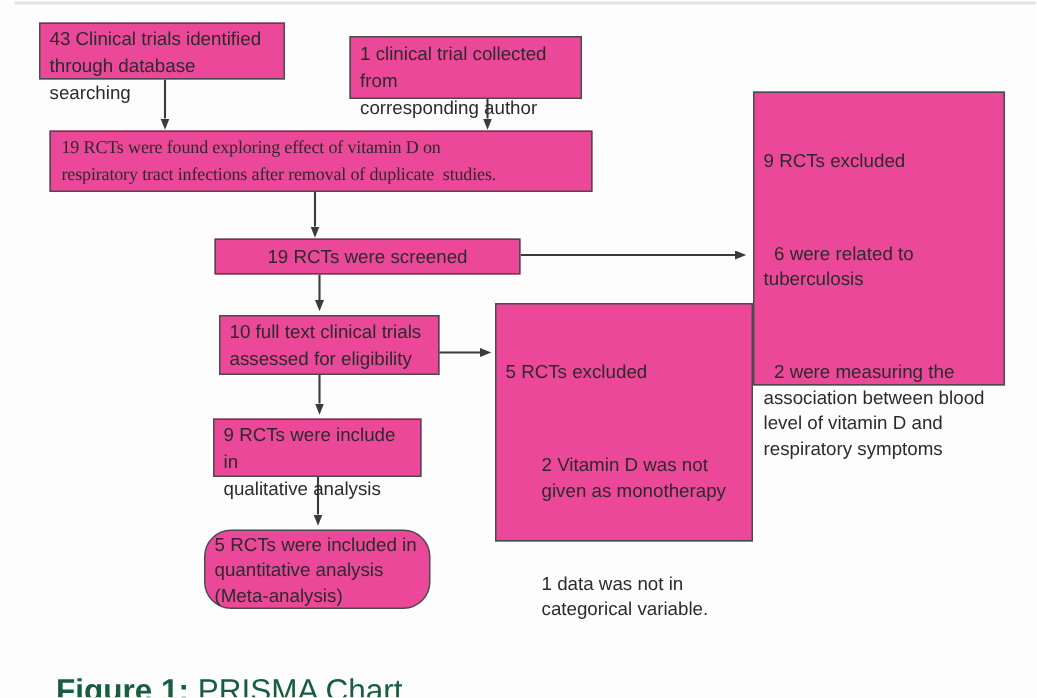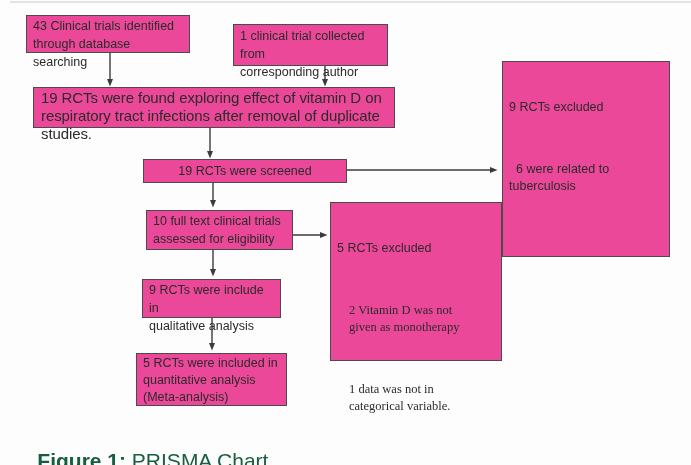--- a/index.html
+++ b/index.html
@@ -23,30 +23,30 @@
     position: absolute;
     box-sizing: border-box;
     border: 1px solid #4b4b4b;
     background: #ec4899;
     color: #2b2b2b;
     font-size: 12.5px;
     line-height: 18px;
     white-space: pre-wrap;
     padding: 1px 6px;
   }
-  #box-dedup { font-size: 15px; letter-spacing: -0.1px; padding-left: 7px; }
+  #box-dedup { font-size: 12px; letter-spacing: -0.1px; padding-left: 7px; font-family: Liberation Serif, serif; }
   #box-screened {
     display: flex; align-items: center; justify-content: center;
     text-align: center; white-space: pre;
   }
   .side-box { line-height: 17px; padding: 3px 5px 3px 6px; }
   .side-box .sb-title { white-space: pre-wrap; }
   .side-box .sb-item { white-space: pre-wrap; }
   #box-excl9 .sb-item { margin: 11px 0 0 0; text-indent: 7px; }
-  #box-excl5 .sb-item { margin: 11px 0 0 12px; font-family: Liberation Serif, serif; }
+  #box-excl5 .sb-item { margin: 11px 0 0 24px; }
   #arrow-layer {
     position: absolute; left: 0; top: 0;
     pointer-events: none;
   }
   #arrow-layer line { stroke: #3b3b3b; stroke-width: 1.4; }
   #caption {
     position: absolute;
     left: 14px; top: 425px;
     font-size: 21px;
     color: #175e3e;
@@ -93,27 +93,31 @@
     <div class="sb-title">5 RCTs excluded</div>
     <div class="sb-item">2 Vitamin D was not
 given as monotherapy</div>
     <div class="sb-item">1 data was not in
 categorical variable.</div>
   </div>
 
   <div class="box" style="left:142px; top:279px; width:139px; height:39px;">9 RCTs were include in
 qualitative analysis</div>
 
-  <div class="box" style="left:136px; top:353px; width:151px; height:53px; line-height:17px;">5 RCTs were included in
+  <div class="box" style="left:136px; top:353px; width:151px; height:53px; line-height:17px;border-radius:18px;">5 RCTs were included in
 quantitative analysis
 (Meta-analysis)</div>
 
   <div class="box side-box" id="box-excl9" style="left:502px; top:61px; width:168px; height:196px;">
     <div class="sb-title">9 RCTs excluded</div>
     <div class="sb-item">6 were related to
 tuberculosis</div>
+    <div class="sb-item">2 were measuring the
+association between blood
+level of vitamin D and
+respiratory symptoms</div>
   </div>
 
   <div id="caption">
     <span class="cap-label">Figure 1:</span><span class="cap-title"> PRISMA Chart</span>
   </div>
 
 </div>
 
 </body></html>

